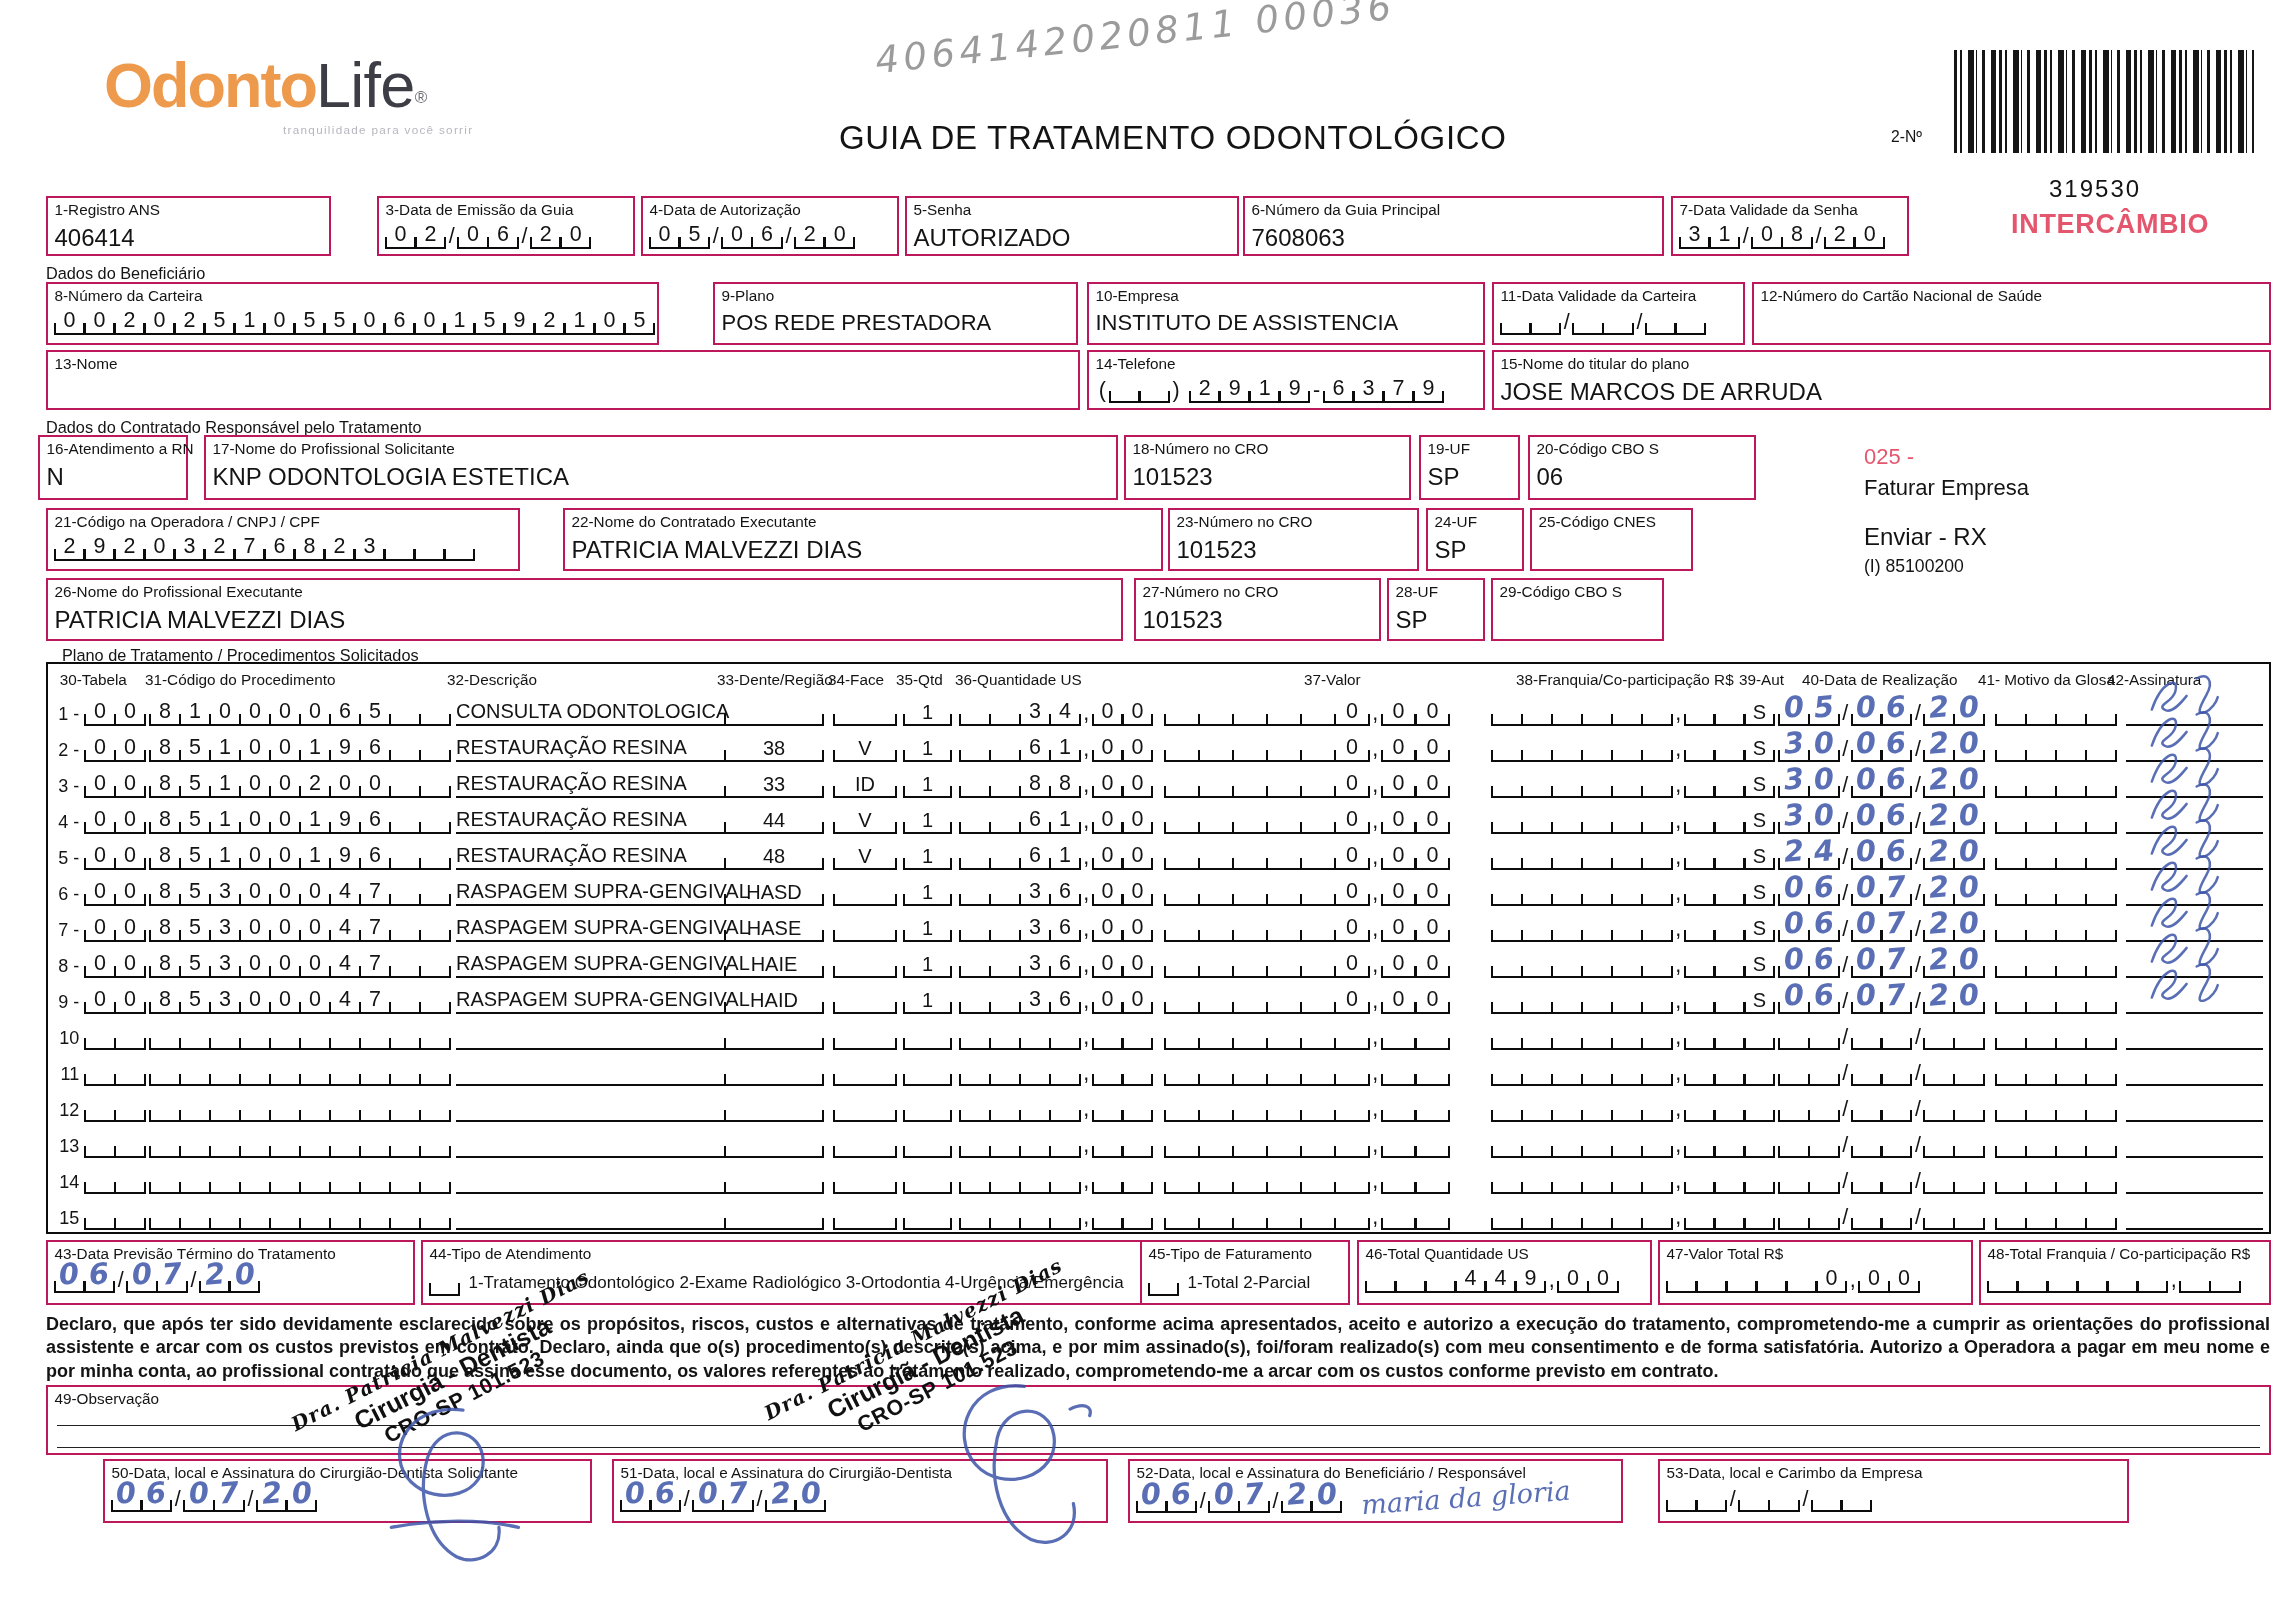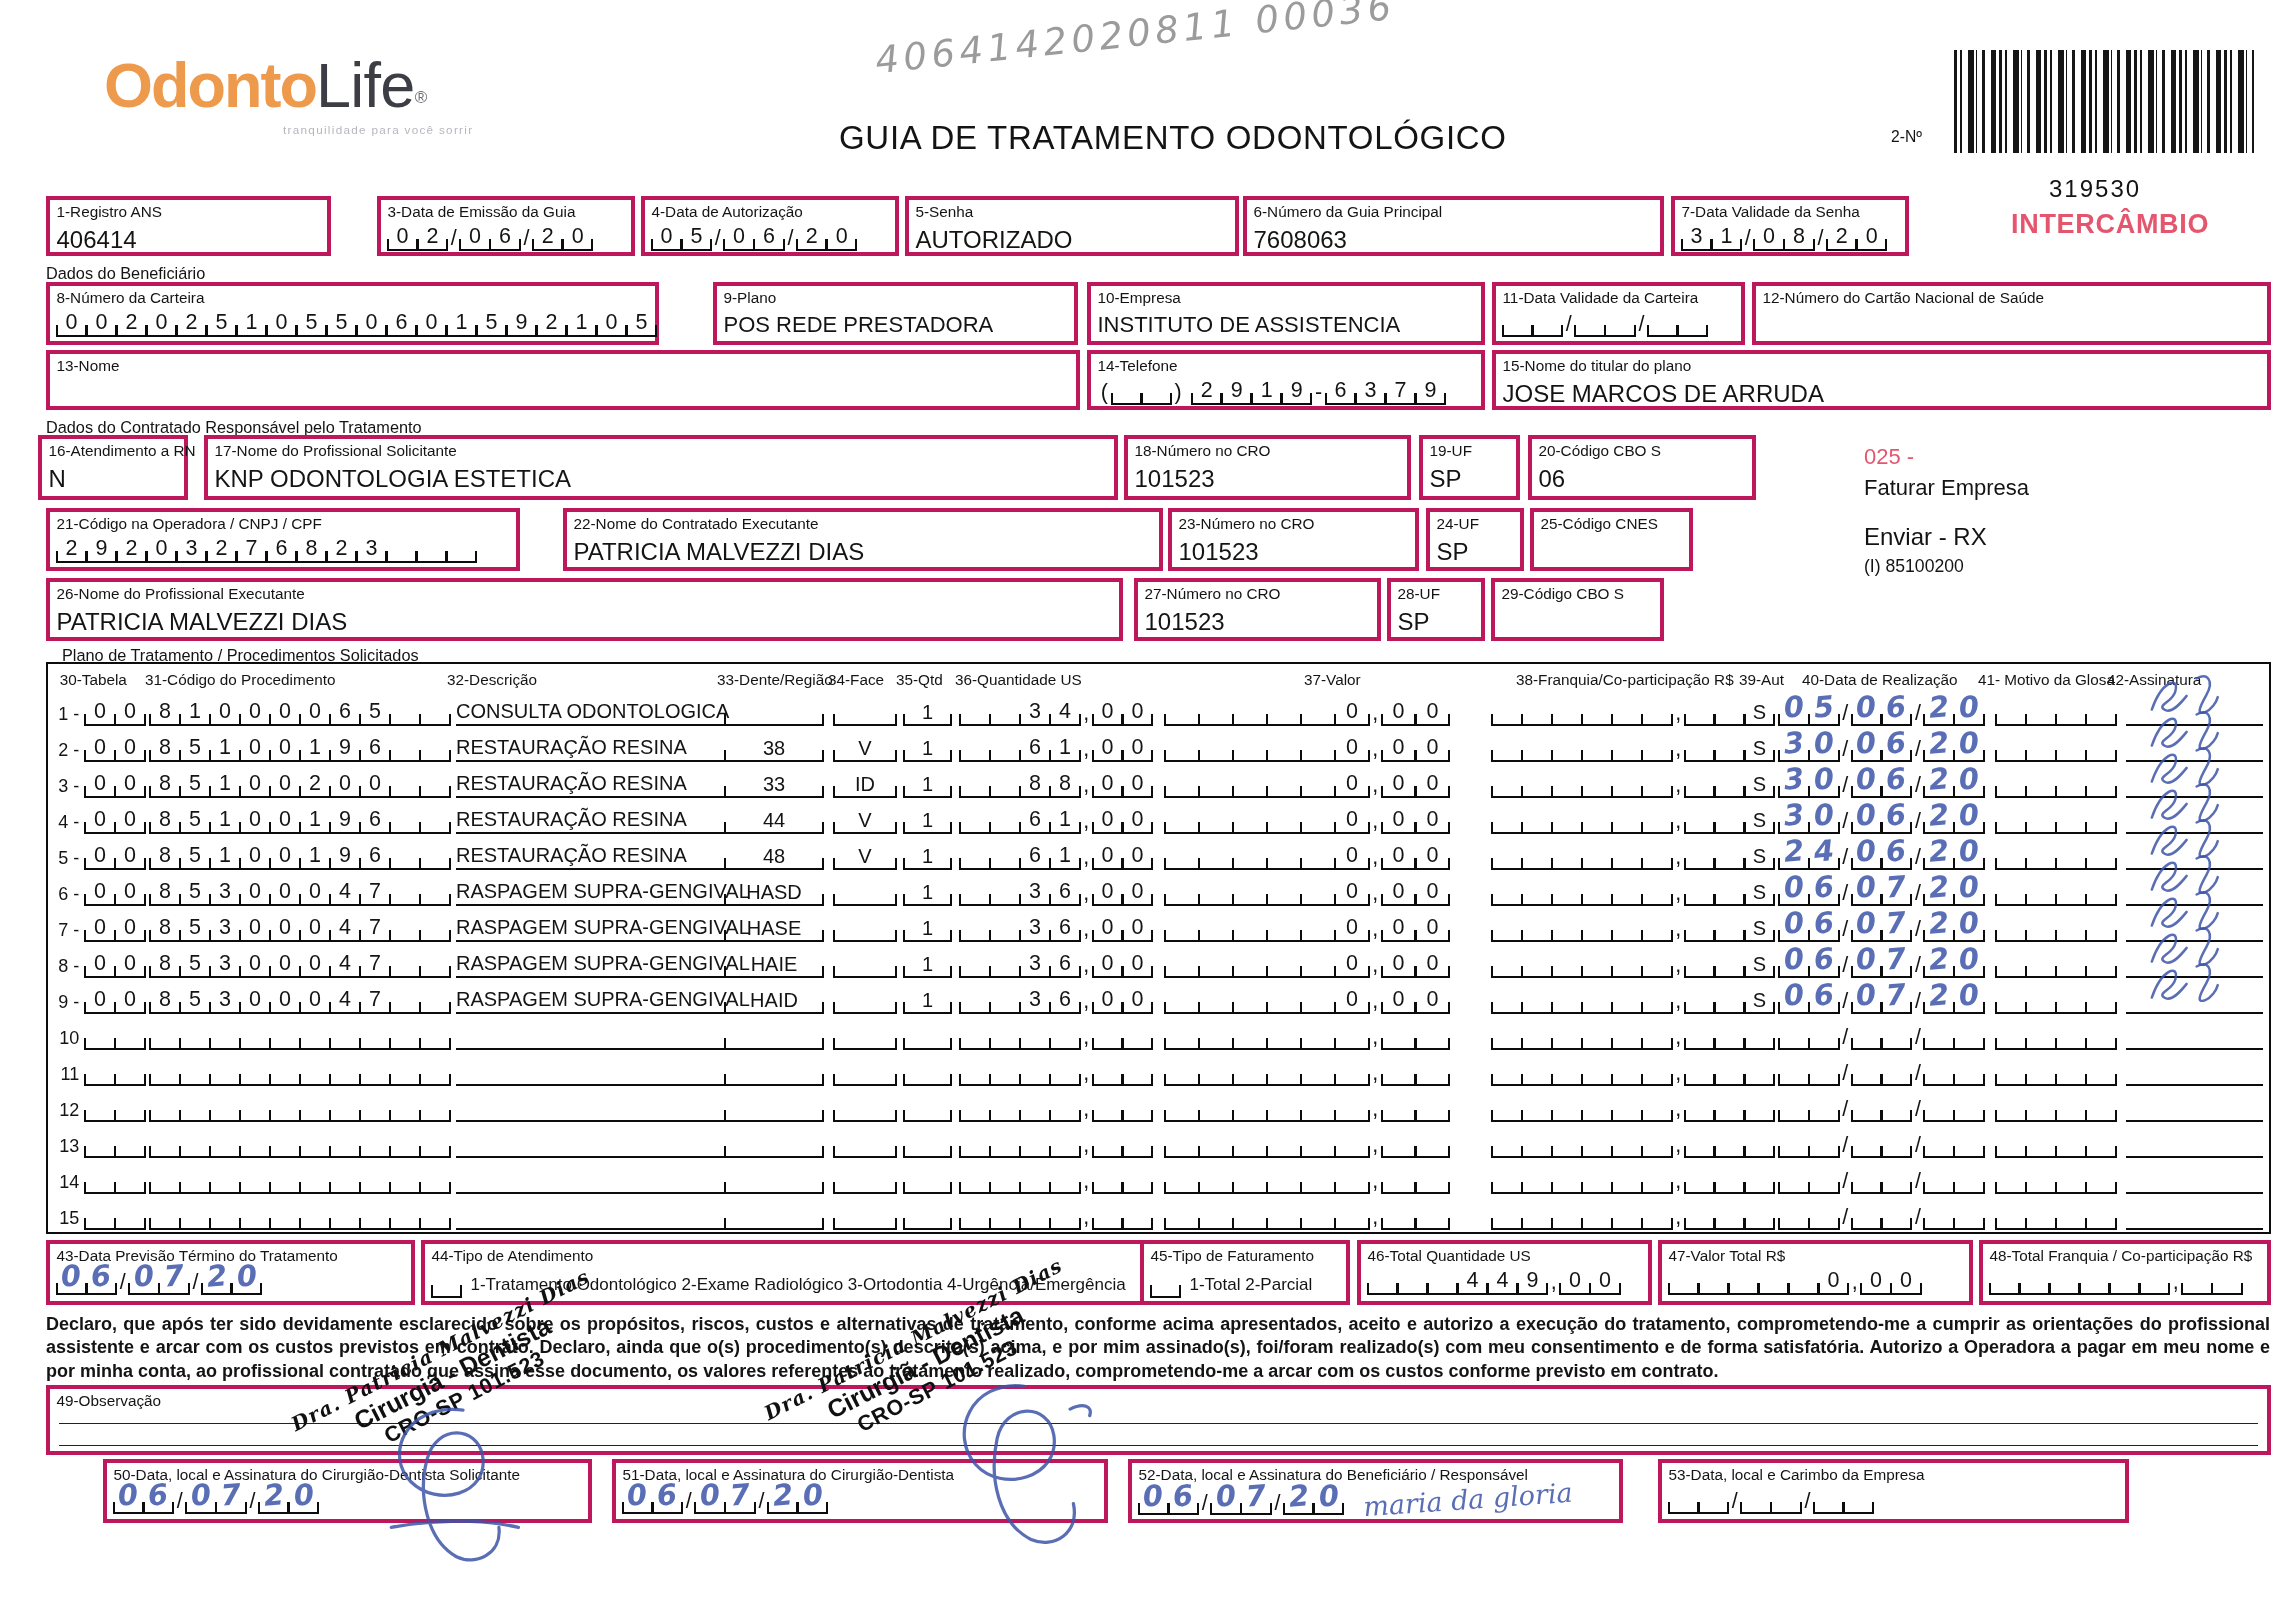--- a/index.html
+++ b/index.html
@@ -19,21 +19,21 @@
          letter-spacing:0.7px;white-space:nowrap}
   .bclabel{position:absolute;left:1891px;top:128px;font-size:15.7px}
   .barcode{position:absolute;left:1954px;top:50px;width:300px;height:103px;
     background:repeating-linear-gradient(90deg,#161616 0 3.3px,#fff 3.3px 5.9px,#161616 5.9px 7.8px,
       #fff 7.8px 13.7px,#161616 13.7px 19.6px,#fff 19.6px 22px,#161616 22px 23.5px,#fff 23.5px 28px,
       #161616 28px 31px,#fff 31px 37px,#161616 37px 42px,#fff 42px 45px)}
   .bcnum{position:absolute;left:2049px;top:175px;font-size:24px;letter-spacing:2px}
   .intercambio{position:absolute;left:2011px;top:209px;font-size:27px;font-weight:bold;
                color:var(--pink);letter-spacing:0.7px}
   
-  .fbox{position:absolute;border:4px solid #be185d;background:#fff;padding:3.3px 6.5px}
+  .fbox{position:absolute;border:2px solid #be185d;background:#fff;padding:3.3px 6.5px}
   .flabel{display:block;font-size:15.3px;white-space:nowrap}
   .fvalue{display:block;font-size:24px;margin-top:5.2px;white-space:nowrap}
   .vrow{display:flex;justify-content:space-between;align-items:flex-end}
   .sect{position:absolute;font-size:16.3px}
   .annot{position:absolute;left:1864px;top:446px;line-height:1}
   .annot .a1{font-size:22px;color:var(--pink)}
   .annot .a2{font-size:22px;margin-top:9px}
   .annot .a3{font-size:24px;margin-top:26px}
   .annot .a4{font-size:17.6px;margin-top:9px}
   

